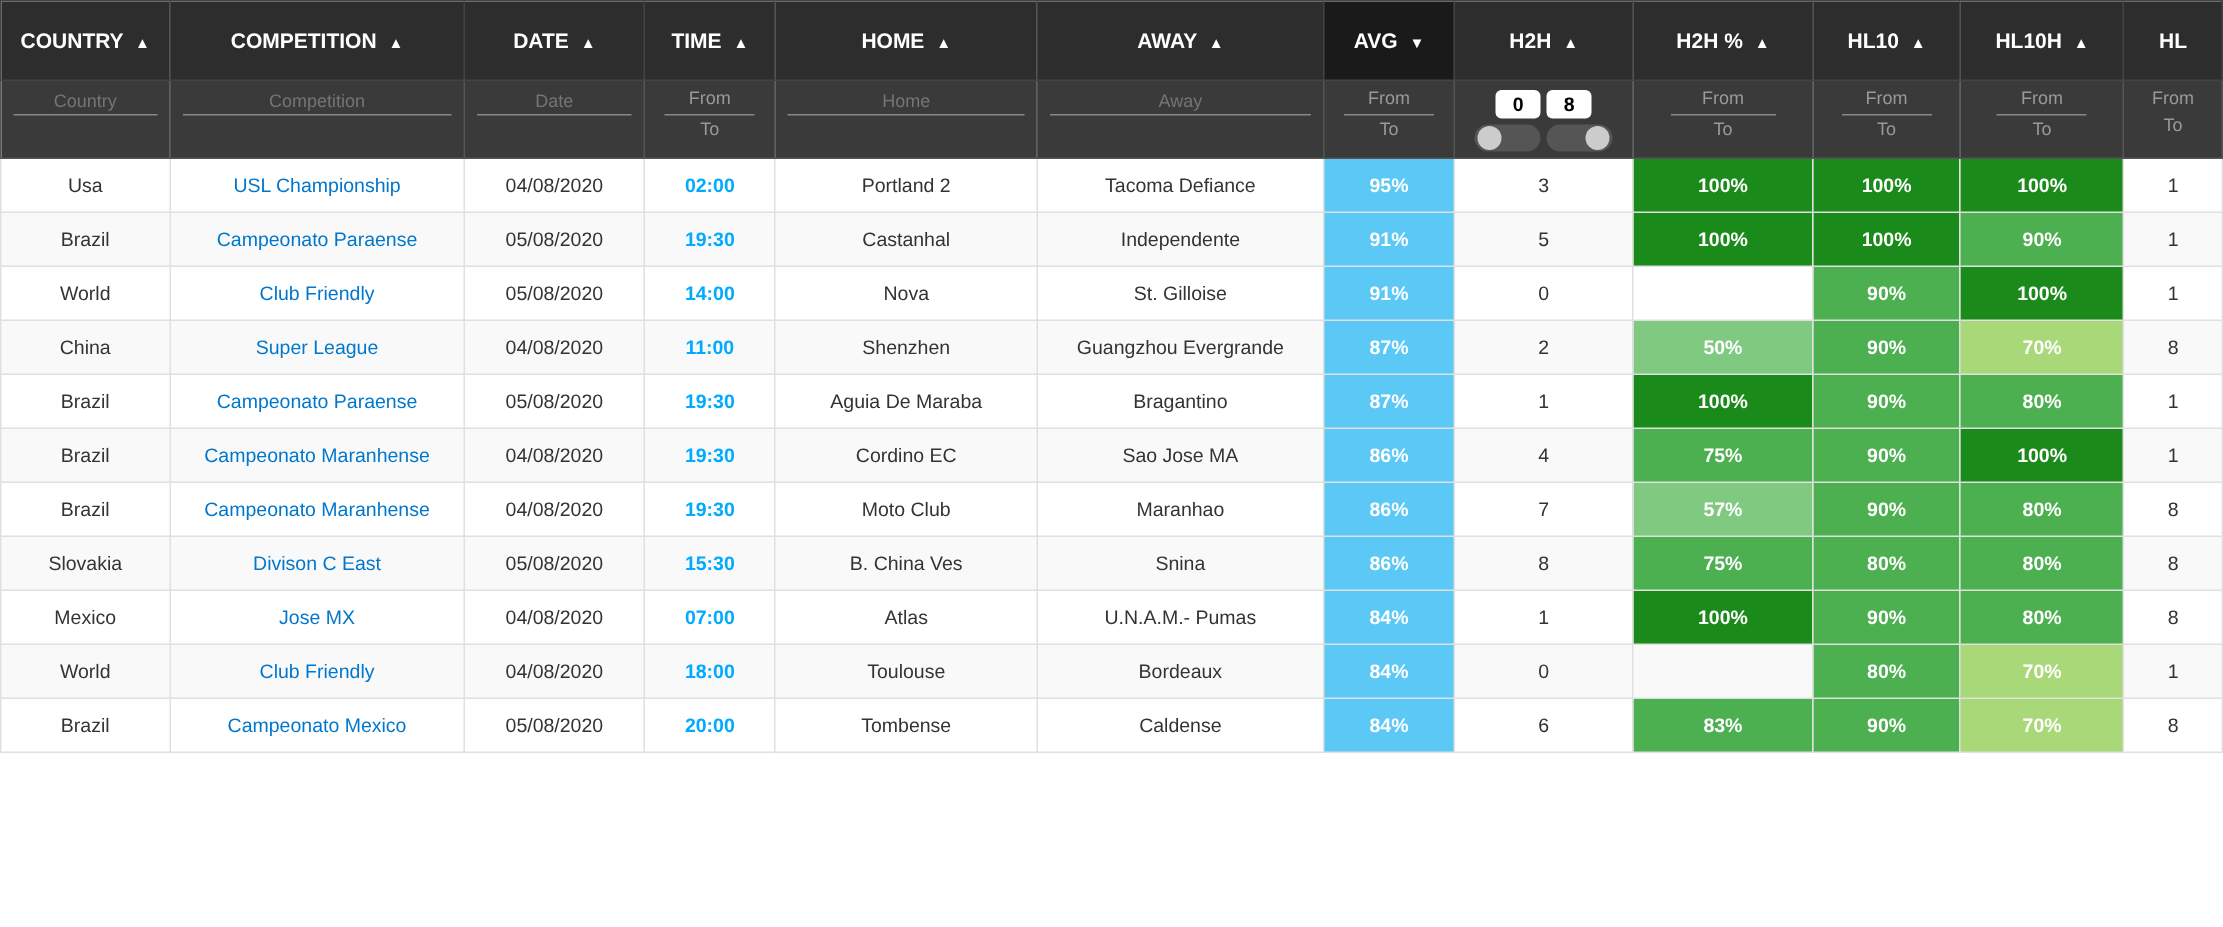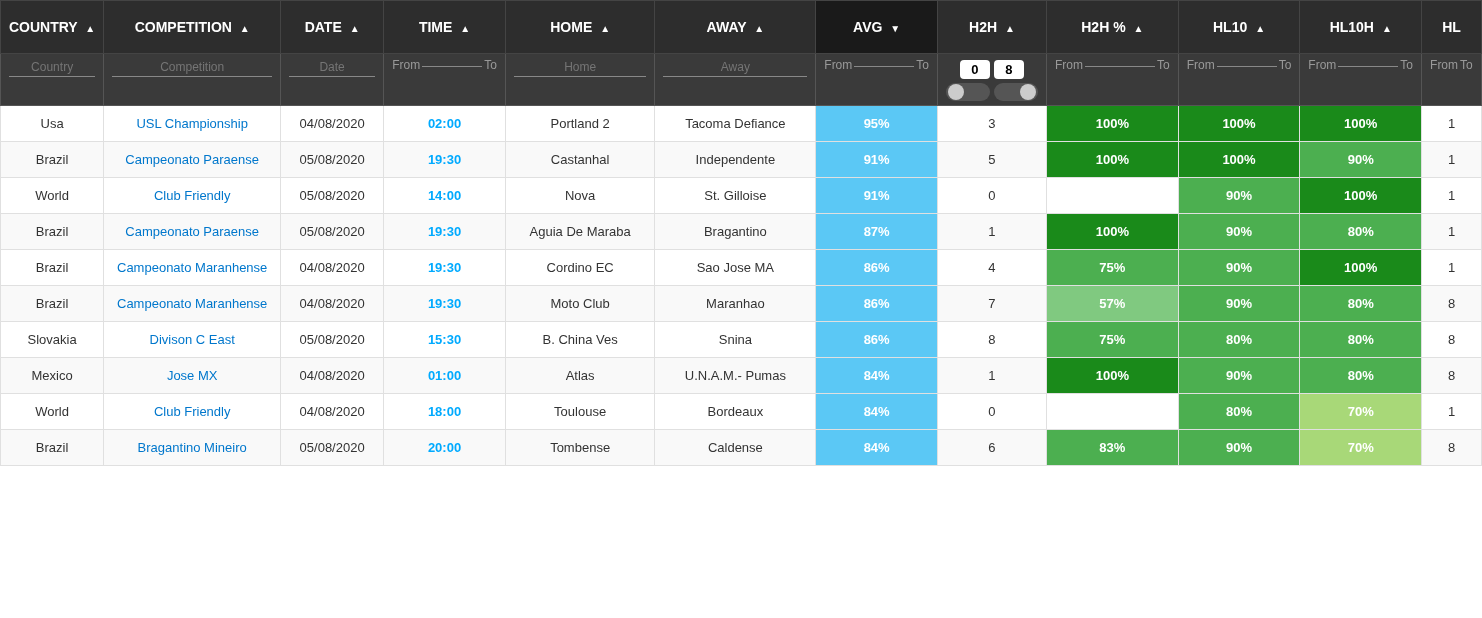--- a/index.html
+++ b/index.html
@@ -56,21 +56,21 @@
       padding: 2px 0;
     }
     .filter-label {
       color: #999;
       font-size: 12px;
       display: block;
       margin-bottom: 2px;
     }
     .from-to-container {
       display: flex;
-      flex-direction: row;
+      flex-direction: column;
       align-items: center;
       gap: 2px;
     }
     .slider-container {
       display: flex;
       align-items: center;
       gap: 4px;
       margin-top: 2px;
     }
     .slider-value-box {
@@ -297,20 +297,34 @@
         <td class="col-home">Nova</td>
         <td class="col-away">St. Gilloise</td>
         <td style="background: rgb(91, 200, 245); color: rgb(255, 255, 255); font-weight: bold;">91%</td>
         <td>0</td>
         <td></td>
         <td style="background: rgb(76, 175, 80); color: rgb(255, 255, 255); font-weight: bold;">90%</td>
         <td style="background: rgb(26, 138, 26); color: rgb(255, 255, 255); font-weight: bold;">100%</td>
         <td>1</td>
       </tr>
       <tr>
+        <td class="col-country">China</td>
+        <td class="col-competition" style="color: rgb(0, 119, 204);">Super League</td>
+        <td class="col-date">04/08/2020</td>
+        <td class="col-time" style="color: rgb(0, 170, 255); font-weight: bold;">11:00</td>
+        <td class="col-home">Shenzhen</td>
+        <td class="col-away">Guangzhou Evergrande</td>
+        <td style="background: rgb(91, 200, 245); color: rgb(255, 255, 255); font-weight: bold;">87%</td>
+        <td>2</td>
+        <td style="background: rgb(128, 201, 128); color: rgb(255, 255, 255); font-weight: bold;">50%</td>
+        <td style="background: rgb(76, 175, 80); color: rgb(255, 255, 255); font-weight: bold;">90%</td>
+        <td style="background: rgb(168, 216, 120); color: rgb(255, 255, 255); font-weight: bold;">70%</td>
+        <td>8</td>
+      </tr>
+      <tr>
         <td class="col-country">Brazil</td>
         <td class="col-competition" style="color: rgb(0, 119, 204);">Campeonato Paraense</td>
         <td class="col-date">05/08/2020</td>
         <td class="col-time" style="color: rgb(0, 170, 255); font-weight: bold;">19:30</td>
         <td class="col-home">Aguia De Maraba</td>
         <td class="col-away">Bragantino</td>
         <td style="background: rgb(91, 200, 245); color: rgb(255, 255, 255); font-weight: bold;">87%</td>
         <td>1</td>
         <td style="background: rgb(26, 138, 26); color: rgb(255, 255, 255); font-weight: bold;">100%</td>
         <td style="background: rgb(76, 175, 80); color: rgb(255, 255, 255); font-weight: bold;">90%</td>
@@ -356,21 +370,21 @@
         <td>8</td>
         <td style="background: rgb(76, 175, 80); color: rgb(255, 255, 255); font-weight: bold;">75%</td>
         <td style="background: rgb(76, 175, 80); color: rgb(255, 255, 255); font-weight: bold;">80%</td>
         <td style="background: rgb(76, 175, 80); color: rgb(255, 255, 255); font-weight: bold;">80%</td>
         <td>8</td>
       </tr>
       <tr>
         <td class="col-country">Mexico</td>
         <td class="col-competition" style="color: rgb(0, 119, 204);">Jose MX</td>
         <td class="col-date">04/08/2020</td>
-        <td class="col-time" style="color: rgb(0, 170, 255); font-weight: bold;">01:00</td>
+        <td class="col-time" style="color: rgb(0, 170, 255); font-weight: bold;">07:00</td>
         <td class="col-home">Atlas</td>
         <td class="col-away">U.N.A.M.- Pumas</td>
         <td style="background: rgb(91, 200, 245); color: rgb(255, 255, 255); font-weight: bold;">84%</td>
         <td>1</td>
         <td style="background: rgb(26, 138, 26); color: rgb(255, 255, 255); font-weight: bold;">100%</td>
         <td style="background: rgb(76, 175, 80); color: rgb(255, 255, 255); font-weight: bold;">90%</td>
         <td style="background: rgb(76, 175, 80); color: rgb(255, 255, 255); font-weight: bold;">80%</td>
         <td>8</td>
       </tr>
       <tr>
@@ -382,21 +396,21 @@
         <td class="col-away">Bordeaux</td>
         <td style="background: rgb(91, 200, 245); color: rgb(255, 255, 255); font-weight: bold;">84%</td>
         <td>0</td>
         <td></td>
         <td style="background: rgb(76, 175, 80); color: rgb(255, 255, 255); font-weight: bold;">80%</td>
         <td style="background: rgb(168, 216, 120); color: rgb(255, 255, 255); font-weight: bold;">70%</td>
         <td>1</td>
       </tr>
       <tr>
         <td class="col-country">Brazil</td>
-        <td class="col-competition" style="color: rgb(0, 119, 204);">Bragantino Mineiro</td>
+        <td class="col-competition" style="color: rgb(0, 119, 204);">Campeonato Mexico</td>
         <td class="col-date">05/08/2020</td>
         <td class="col-time" style="color: rgb(0, 170, 255); font-weight: bold;">20:00</td>
         <td class="col-home">Tombense</td>
         <td class="col-away">Caldense</td>
         <td style="background: rgb(91, 200, 245); color: rgb(255, 255, 255); font-weight: bold;">84%</td>
         <td>6</td>
         <td style="background: rgb(76, 175, 80); color: rgb(255, 255, 255); font-weight: bold;">83%</td>
         <td style="background: rgb(76, 175, 80); color: rgb(255, 255, 255); font-weight: bold;">90%</td>
         <td style="background: rgb(168, 216, 120); color: rgb(255, 255, 255); font-weight: bold;">70%</td>
         <td>8</td>

